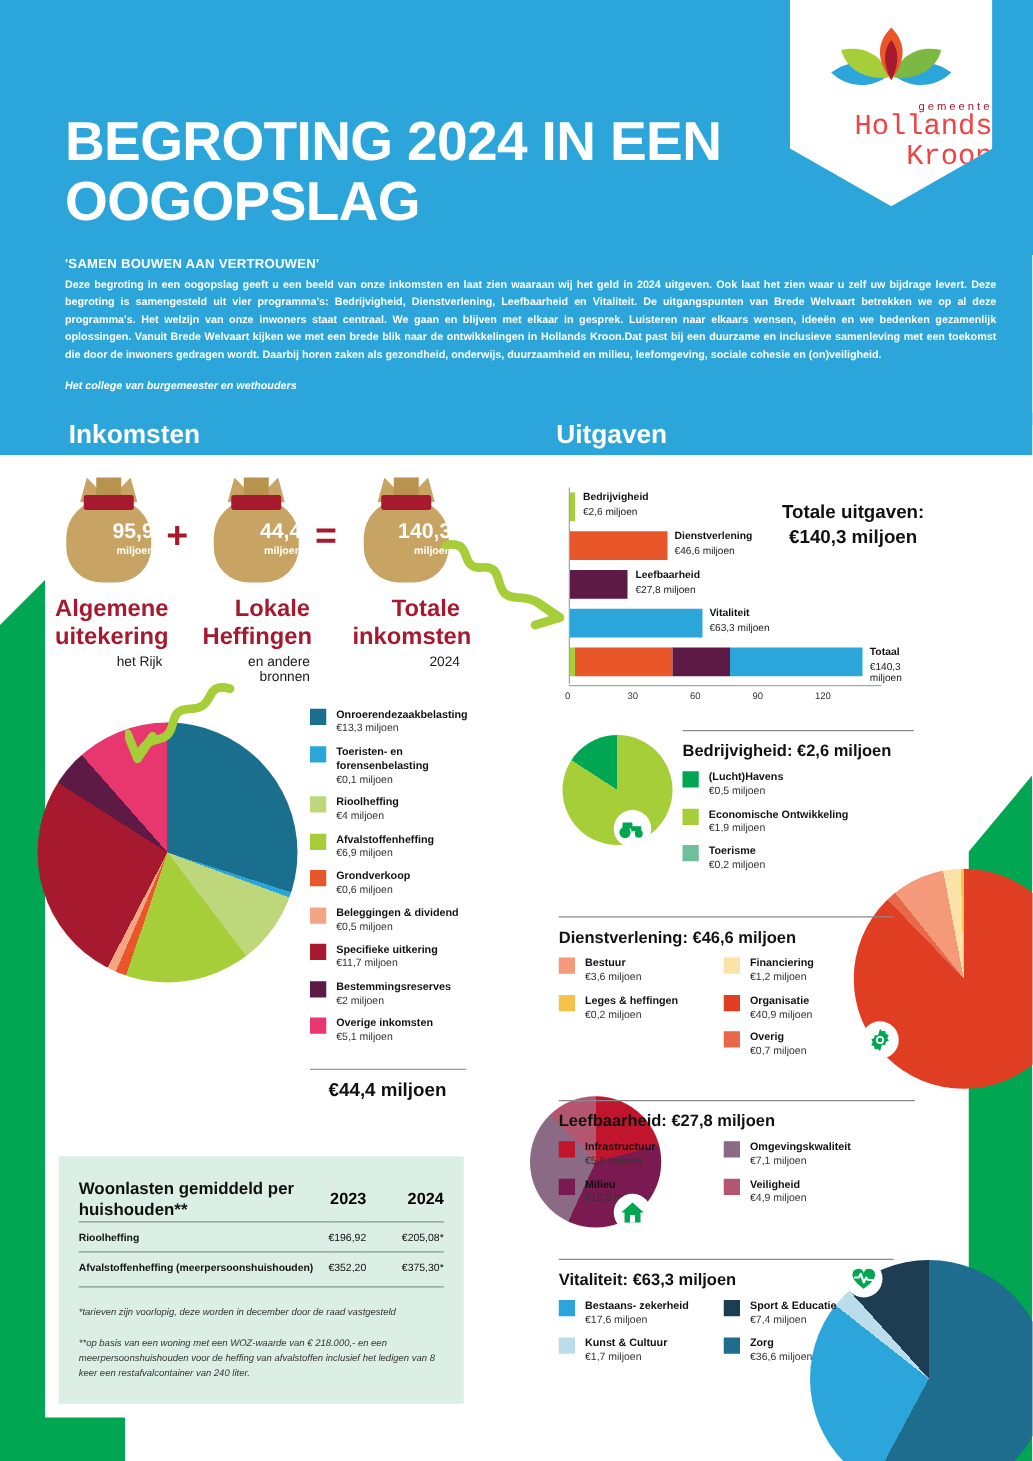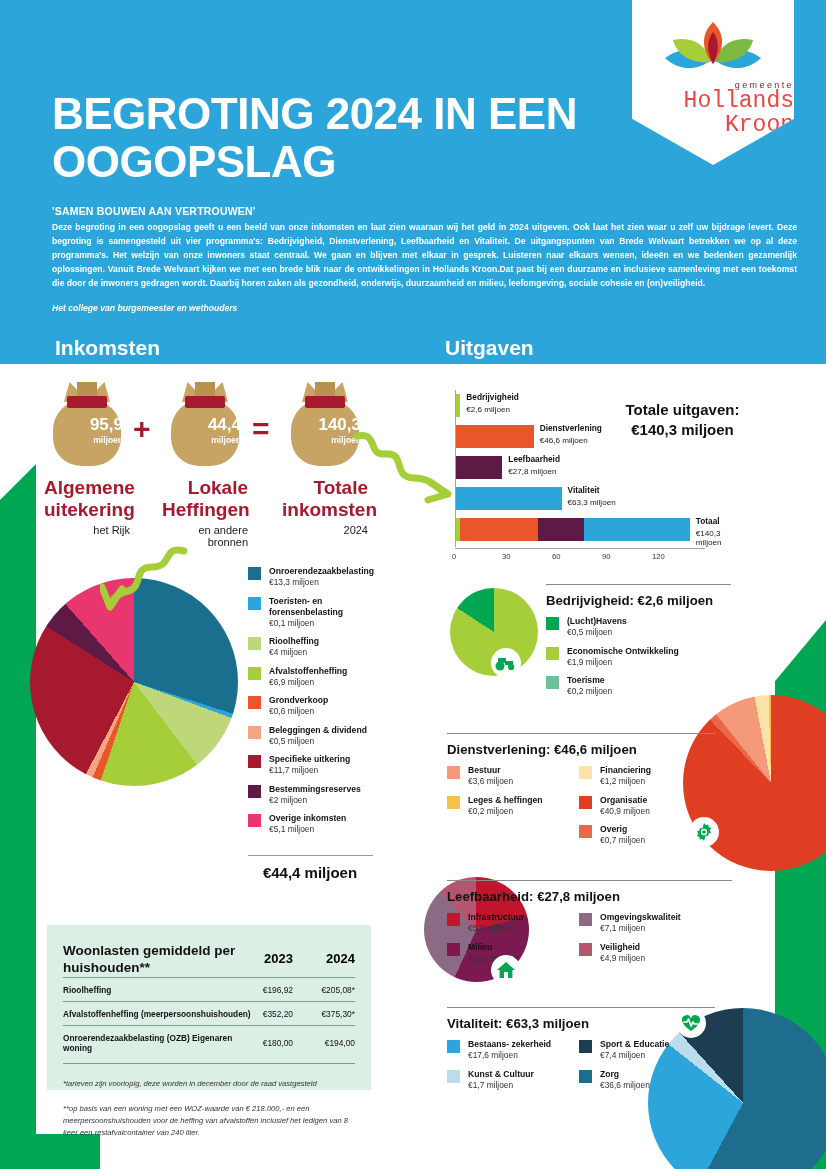--- a/index.html
+++ b/index.html
@@ -145,21 +145,21 @@
     position:absolute; left:248px; top:855px; width:125px; height:1px;
     background:#999; z-index:5;
   }
   #income-total {
     position:absolute; left:230px; top:864px; width:160px; text-align:center; z-index:5;
     font-size:15px; font-weight:bold; color:#111;
   }
 
   
   #woon {
-    position:absolute; left:47px; top:925px; width:324px; height:165px;
+    position:absolute; left:47px; top:925px; width:324px; height:198px;
     background:#DCEFE4; z-index:5; padding:16px 16px 0 16px;
   }
   #woon h3 { font-size:13.5px; font-weight:bold; color:#111; line-height:1.25; }
   #woon table { width:100%; border-collapse:collapse; margin-top:2px; }
   #woon th.y { font-size:13px; font-weight:bold; text-align:right; padding-bottom:3px; }
   #woon td { font-size:8.3px; font-weight:bold; color:#111; padding:7px 0 6px 0; }
   #woon td.v { text-align:right; font-weight:normal; font-size:8.4px; }
   #woon .rule { border-top:1px solid #7d9c8b; }
   .foot { font-size:7.6px; font-style:italic; color:#333; line-height:1.6; }
 
@@ -364,25 +364,20 @@
           <tr>
             <td class="rule">Rioolheffing</td>
             <td class="v rule">€196,92</td>
             <td class="v rule">€205,08*</td>
           </tr>
           <tr>
             <td class="rule">Afvalstoffenheffing (meerpersoonshuishouden)</td>
             <td class="v rule">€352,20</td>
             <td class="v rule">€375,30*</td>
           </tr>
-          <tr>
-            <td class="rule">Onroerendezaakbelasting (OZB) Eigenaren woning</td>
-            <td class="v rule">€180,00</td>
-            <td class="v rule">€194,00</td>
-          </tr>
         </tbody>
     </table>
     <div class="rule" style="margin-top:4px;"></div>
     <div class="foot" style="margin-top:14px;">*tarieven zijn voorlopig, deze worden in december door de raad vastgesteld</div>
     <div class="foot" style="margin-top:13px;">**op basis van een woning met een WOZ-waarde van € 218.000,- en een meerpersoonshuishouden voor de heffing van afvalstoffen inclusief het ledigen van 8 keer een restafvalcontainer van 240 liter.</div>
   </div>
 
   <div id="barchart">
     <div class="baxis"></div>
     <div id="bars">

